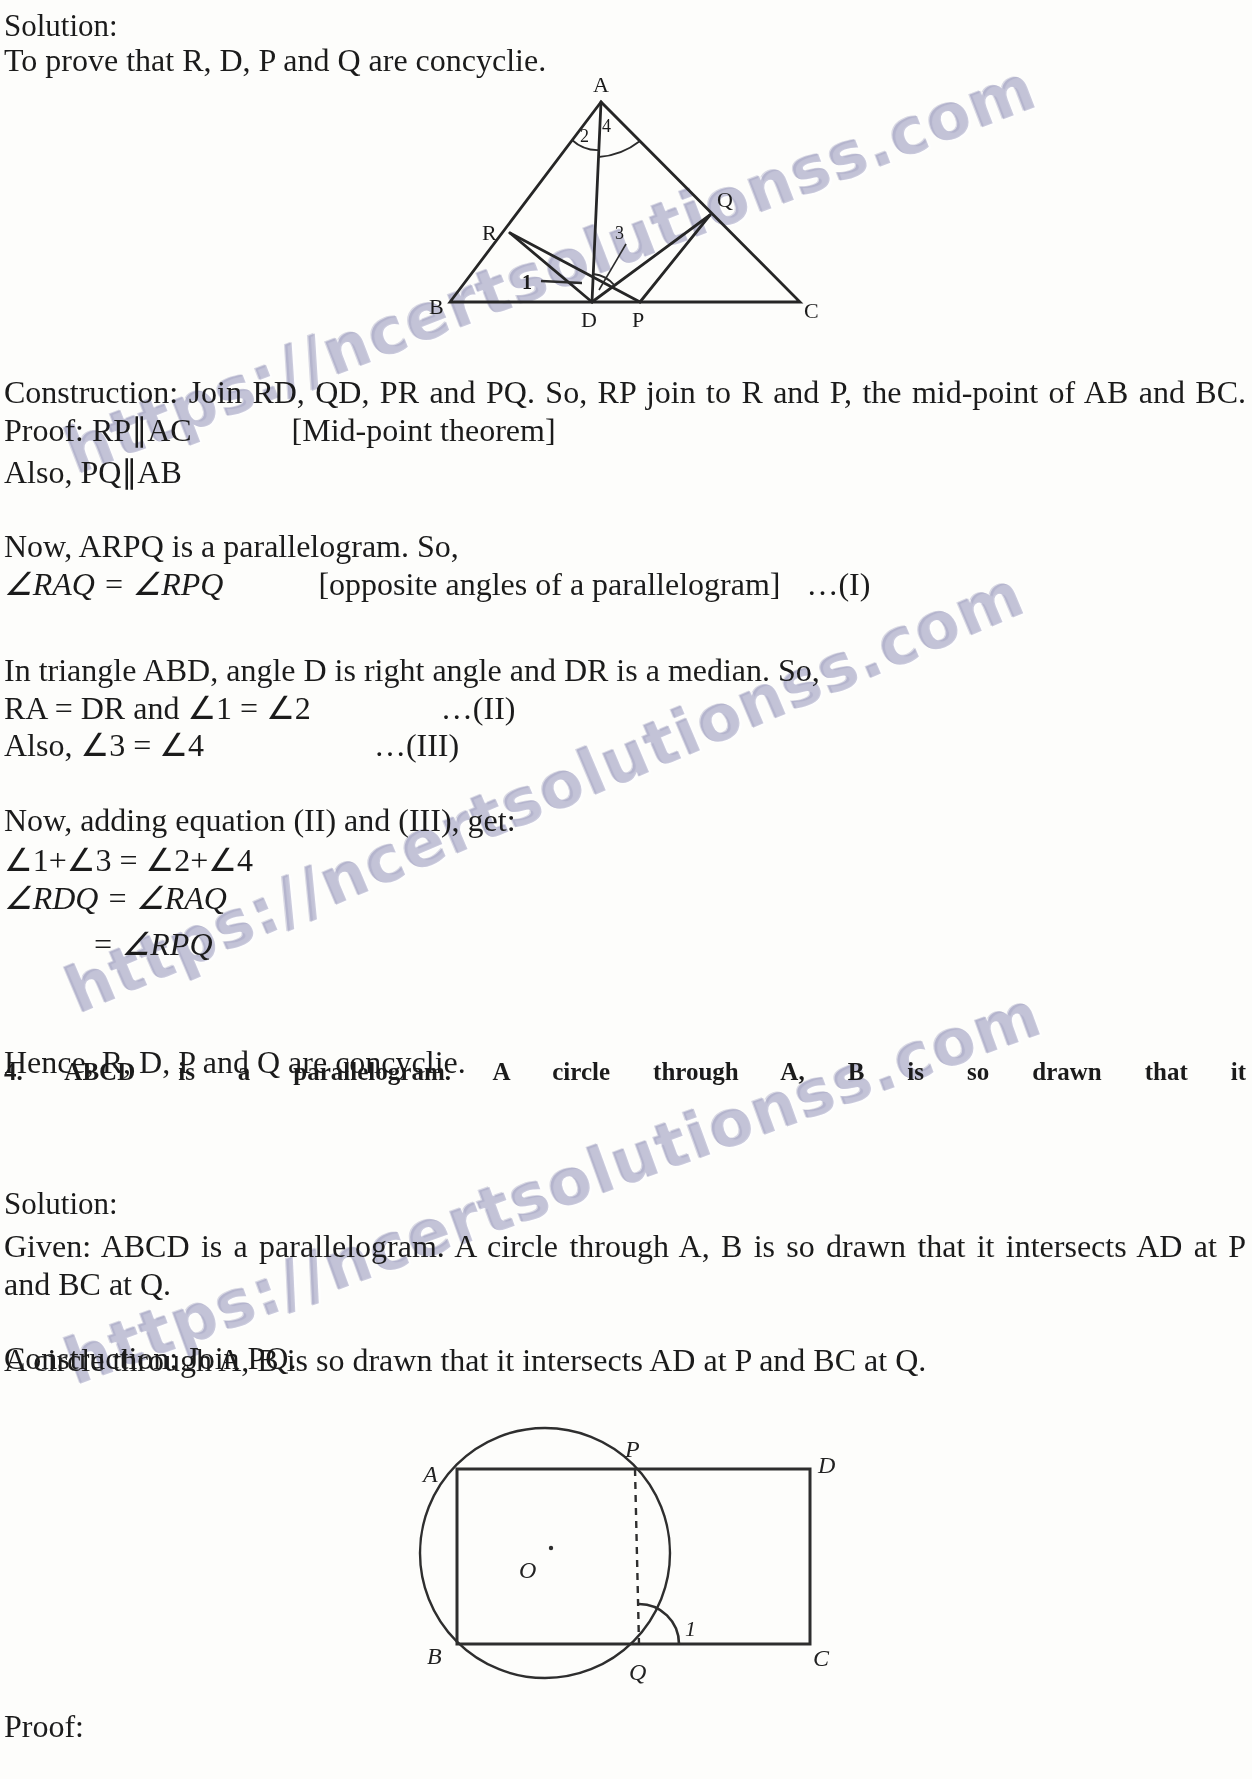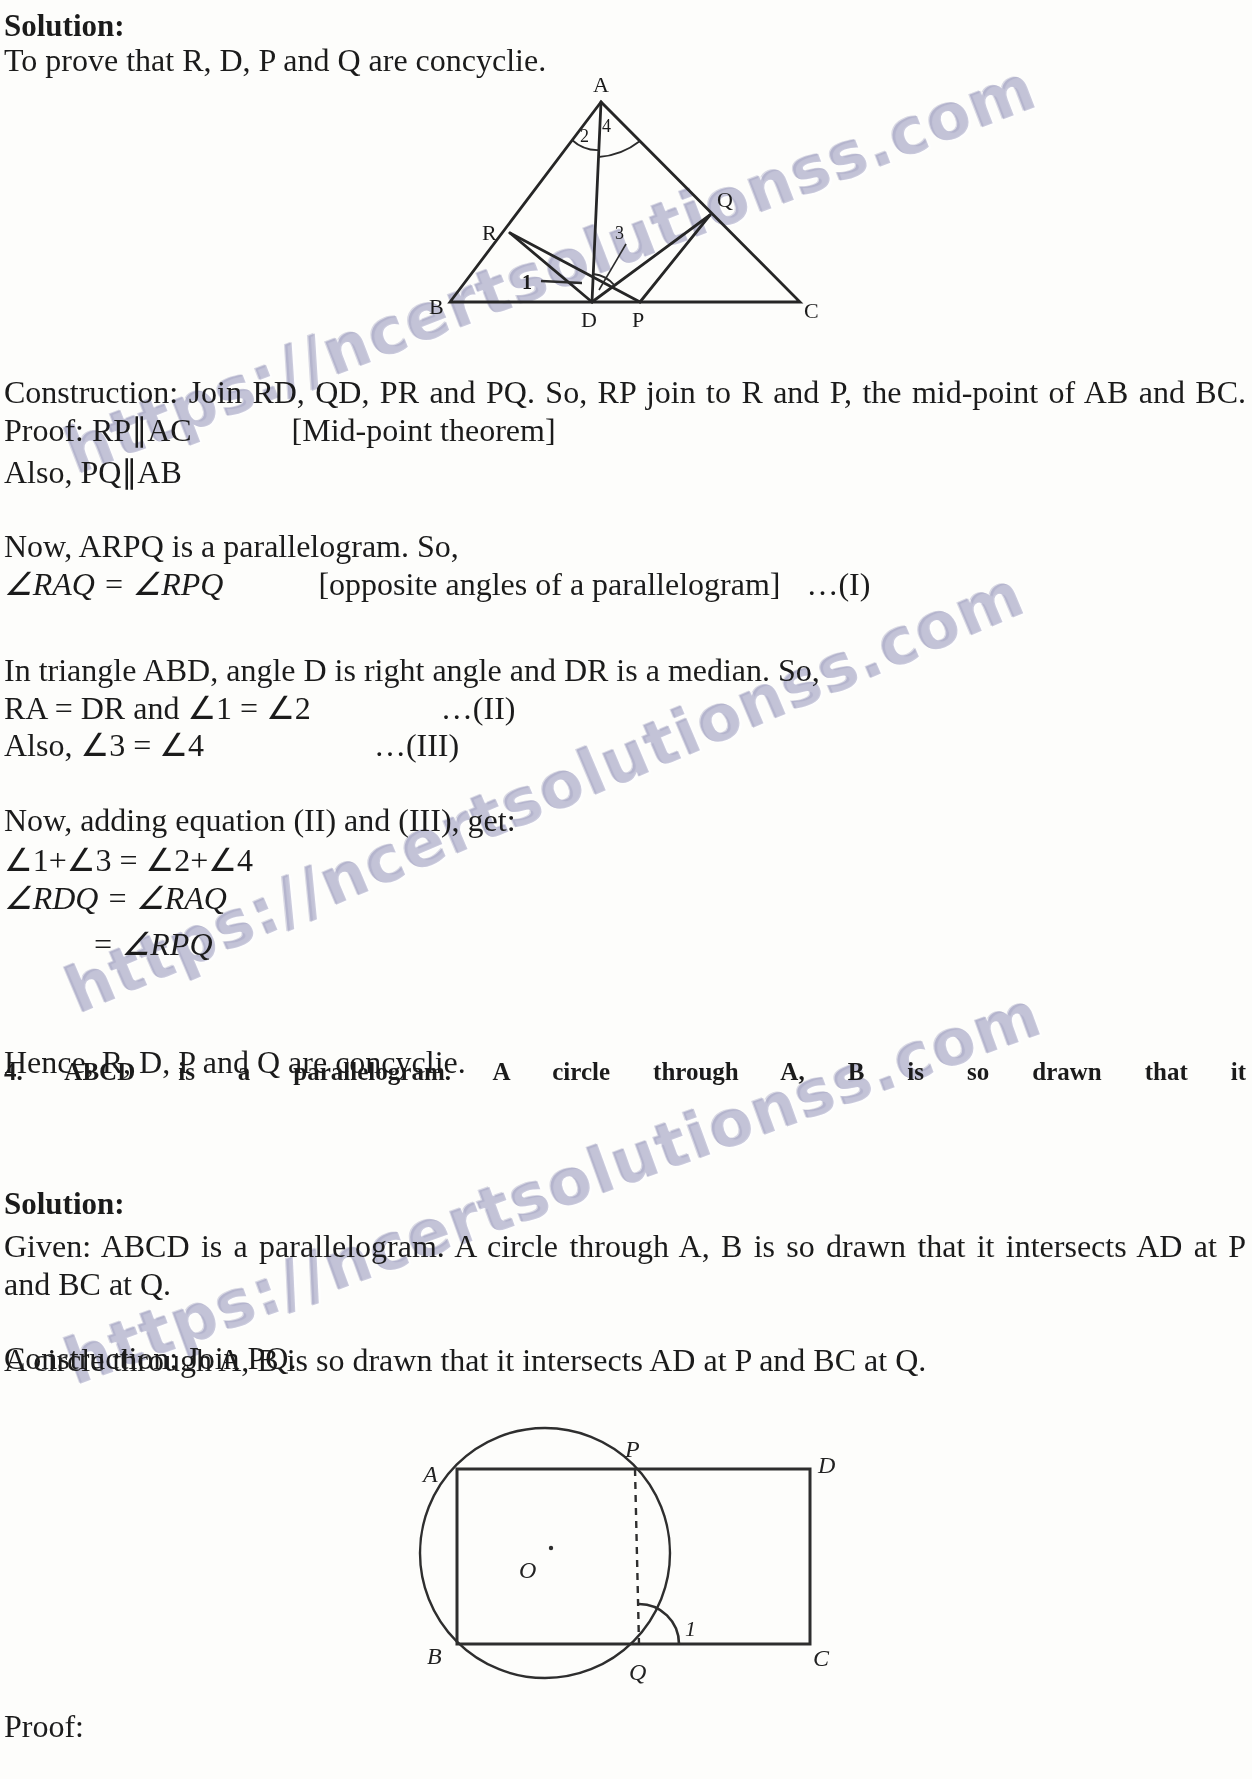--- a/index.html
+++ b/index.html
@@ -3,21 +3,21 @@
 <meta charset="utf-8">
 <style>
   html,body { margin:0; padding:0; background:#e8e8e8; }
   .page {
     position:relative; width:1252px; height:1779px;
     background:#fdfdfb; overflow:hidden;
     font-family:"Liberation Serif", serif; color:#1b1b1b;
   }
   .ln { position:absolute; left:4px; font-size:32px; line-height:1.15; white-space:pre; z-index:2; }
   .just { width:1242px; text-align:justify; text-align-last:justify; white-space:normal; }
-  .h  { font-weight:bold; font-size:31px; }
+  .h  { font-weight:normal; font-size:31px; }
   .qb { font-weight:bold; font-size:25px; }
   .m  { font-style:italic; }
   .gap { display:inline-block; height:1px; vertical-align:baseline; }
   .g100{width:100px} .g95{width:95px} .g130{width:130px} .g170{width:170px}
   .g135{width:135px} .g26{width:26px}
   .wm {
     position:absolute; z-index:1;
     font-family:"DejaVu Sans", sans-serif; font-weight:bold;
     font-size:64px; letter-spacing:1.5px; white-space:pre;
     color:rgba(125,125,170,0.40);

